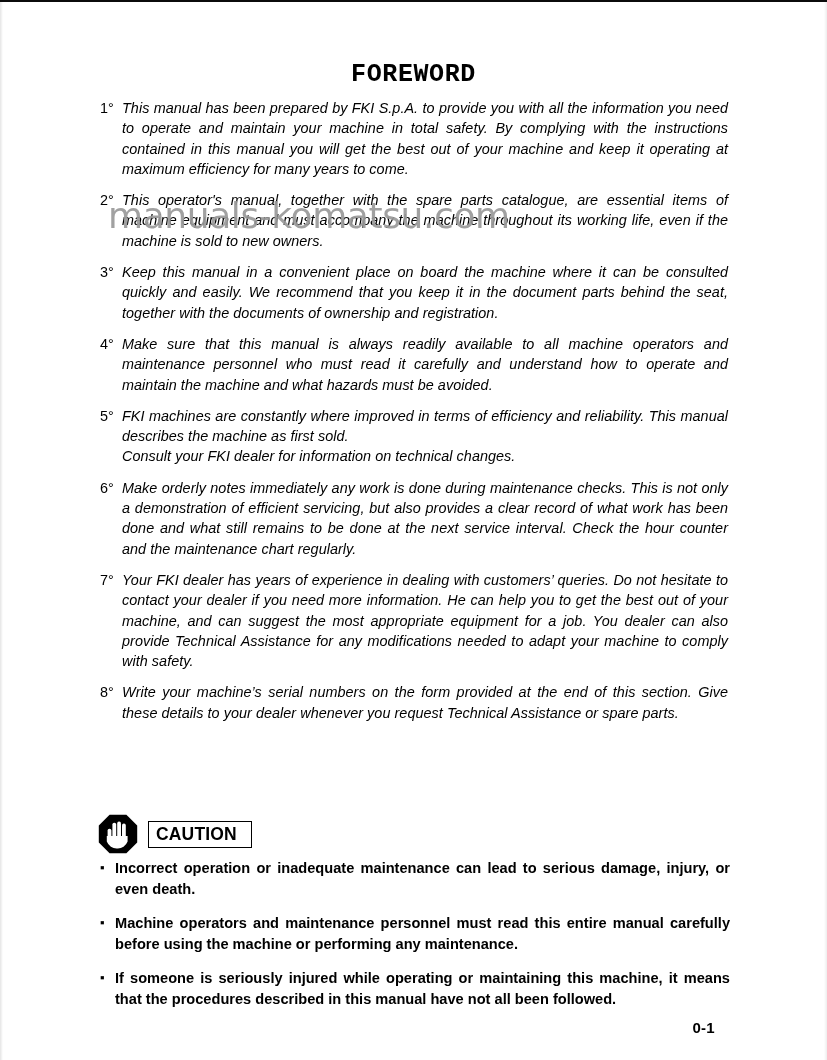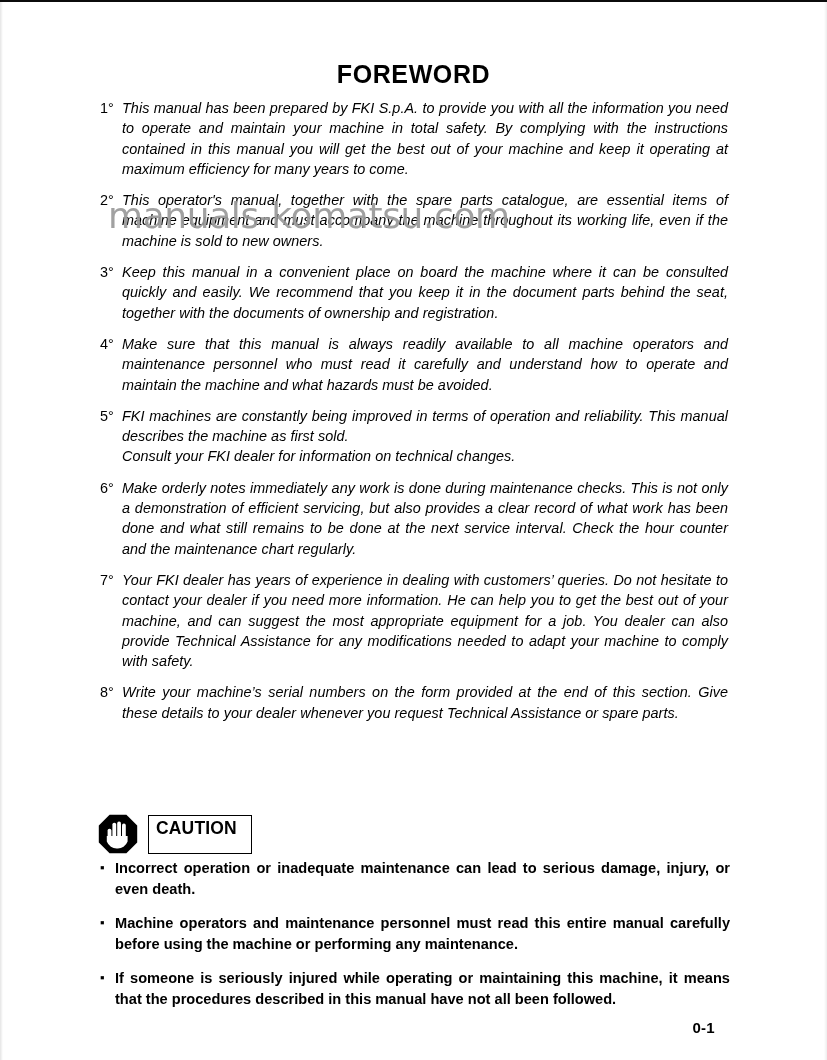--- a/index.html
+++ b/index.html
@@ -36,21 +36,21 @@
 
   .title {
     position: absolute;
     top: 58px;
     left: 0;
     width: 827px;
     text-align: center;
     font-size: 25px;
     font-weight: bold;
     letter-spacing: 0.6px;
-    font-family: Liberation Sans, sans-serif;
+    font-family: Liberation Mono, monospace;
   }
 
   .body-block {
     position: absolute;
     top: 96px;
     left: 100px;
     width: 628px;
   }
 
   .para {
@@ -104,21 +104,21 @@
     align-items: center;
   }
   .octagon-icon {
     width: 40px;
     height: 40px;
     flex: 0 0 40px;
   }
   .caution-box {
     margin-left: 10px;
     border: 1.6px solid #000;
-    padding: 1px 7px 14px 7px;
+    padding: 1px 7px 2px 7px;
     background: #ffffff;
   }
   .caution-label {
     font-size: 19px;
     font-weight: bold;
     letter-spacing: 0.2px;
     font-family: "Liberation Sans", sans-serif;
     transform: scaleX(0.92);
     transform-origin: left center;
     display: inline-block;
@@ -196,21 +196,21 @@
     <div class="para">
       <div class="para-num">4°</div>
       <div class="para-text">
         <div class="sub-line">Make sure that this manual is always readily available to all machine operators and maintenance personnel who must read it carefully and understand how to operate and maintain the machine and what hazards must be avoided.</div>
       </div>
     </div>
 
     <div class="para">
       <div class="para-num">5°</div>
       <div class="para-text">
-        <div class="sub-line">FKI machines are constantly being improved in terms of operation and reliability. This manual describes the machine as first sold.</div>
+        <div class="sub-line">FKI machines are constantly where improved in terms of efficiency and reliability. This manual describes the machine as first sold.</div>
         <div class="sub-line">Consult your FKI dealer for information on technical changes.</div>
       </div>
     </div>
 
     <div class="para">
       <div class="para-num">6°</div>
       <div class="para-text">
         <div class="sub-line">Make orderly notes immediately any work is done during maintenance checks. This is not only a demonstration of efficient servicing, but also provides a clear record of what work has been done and what still remains to be done at the next service interval. Check the hour counter and the maintenance chart regularly.</div>
       </div>
     </div>

